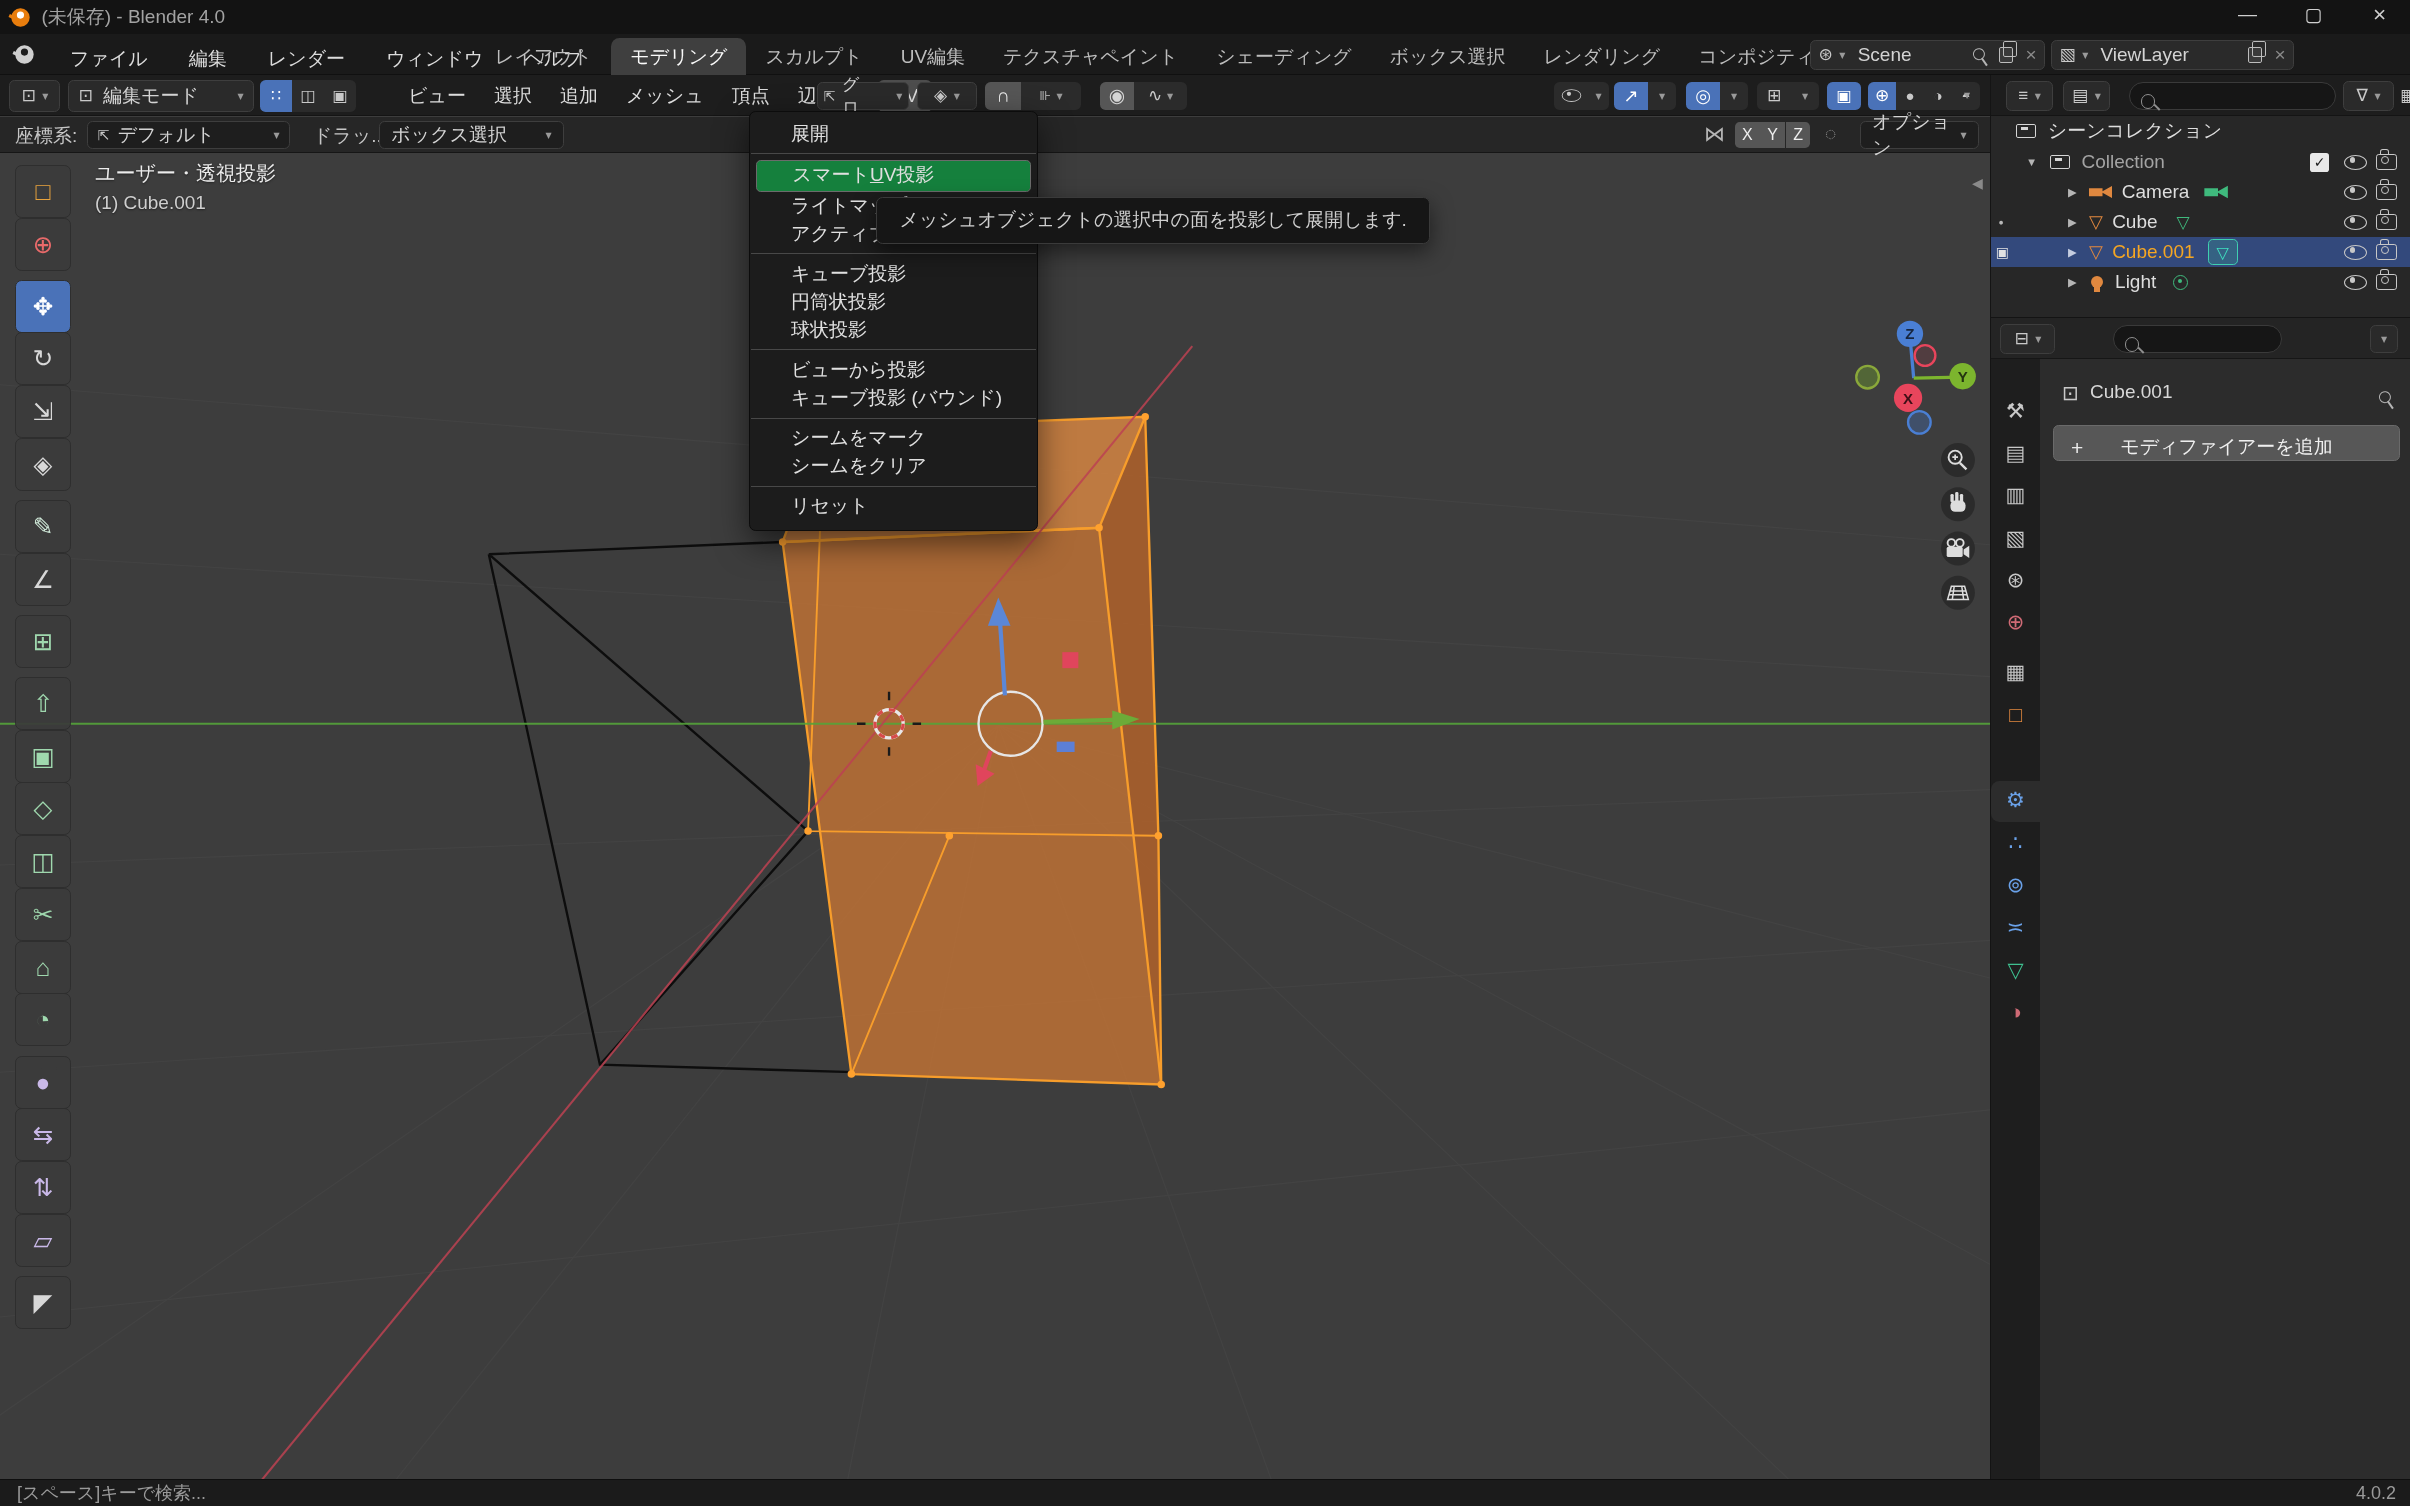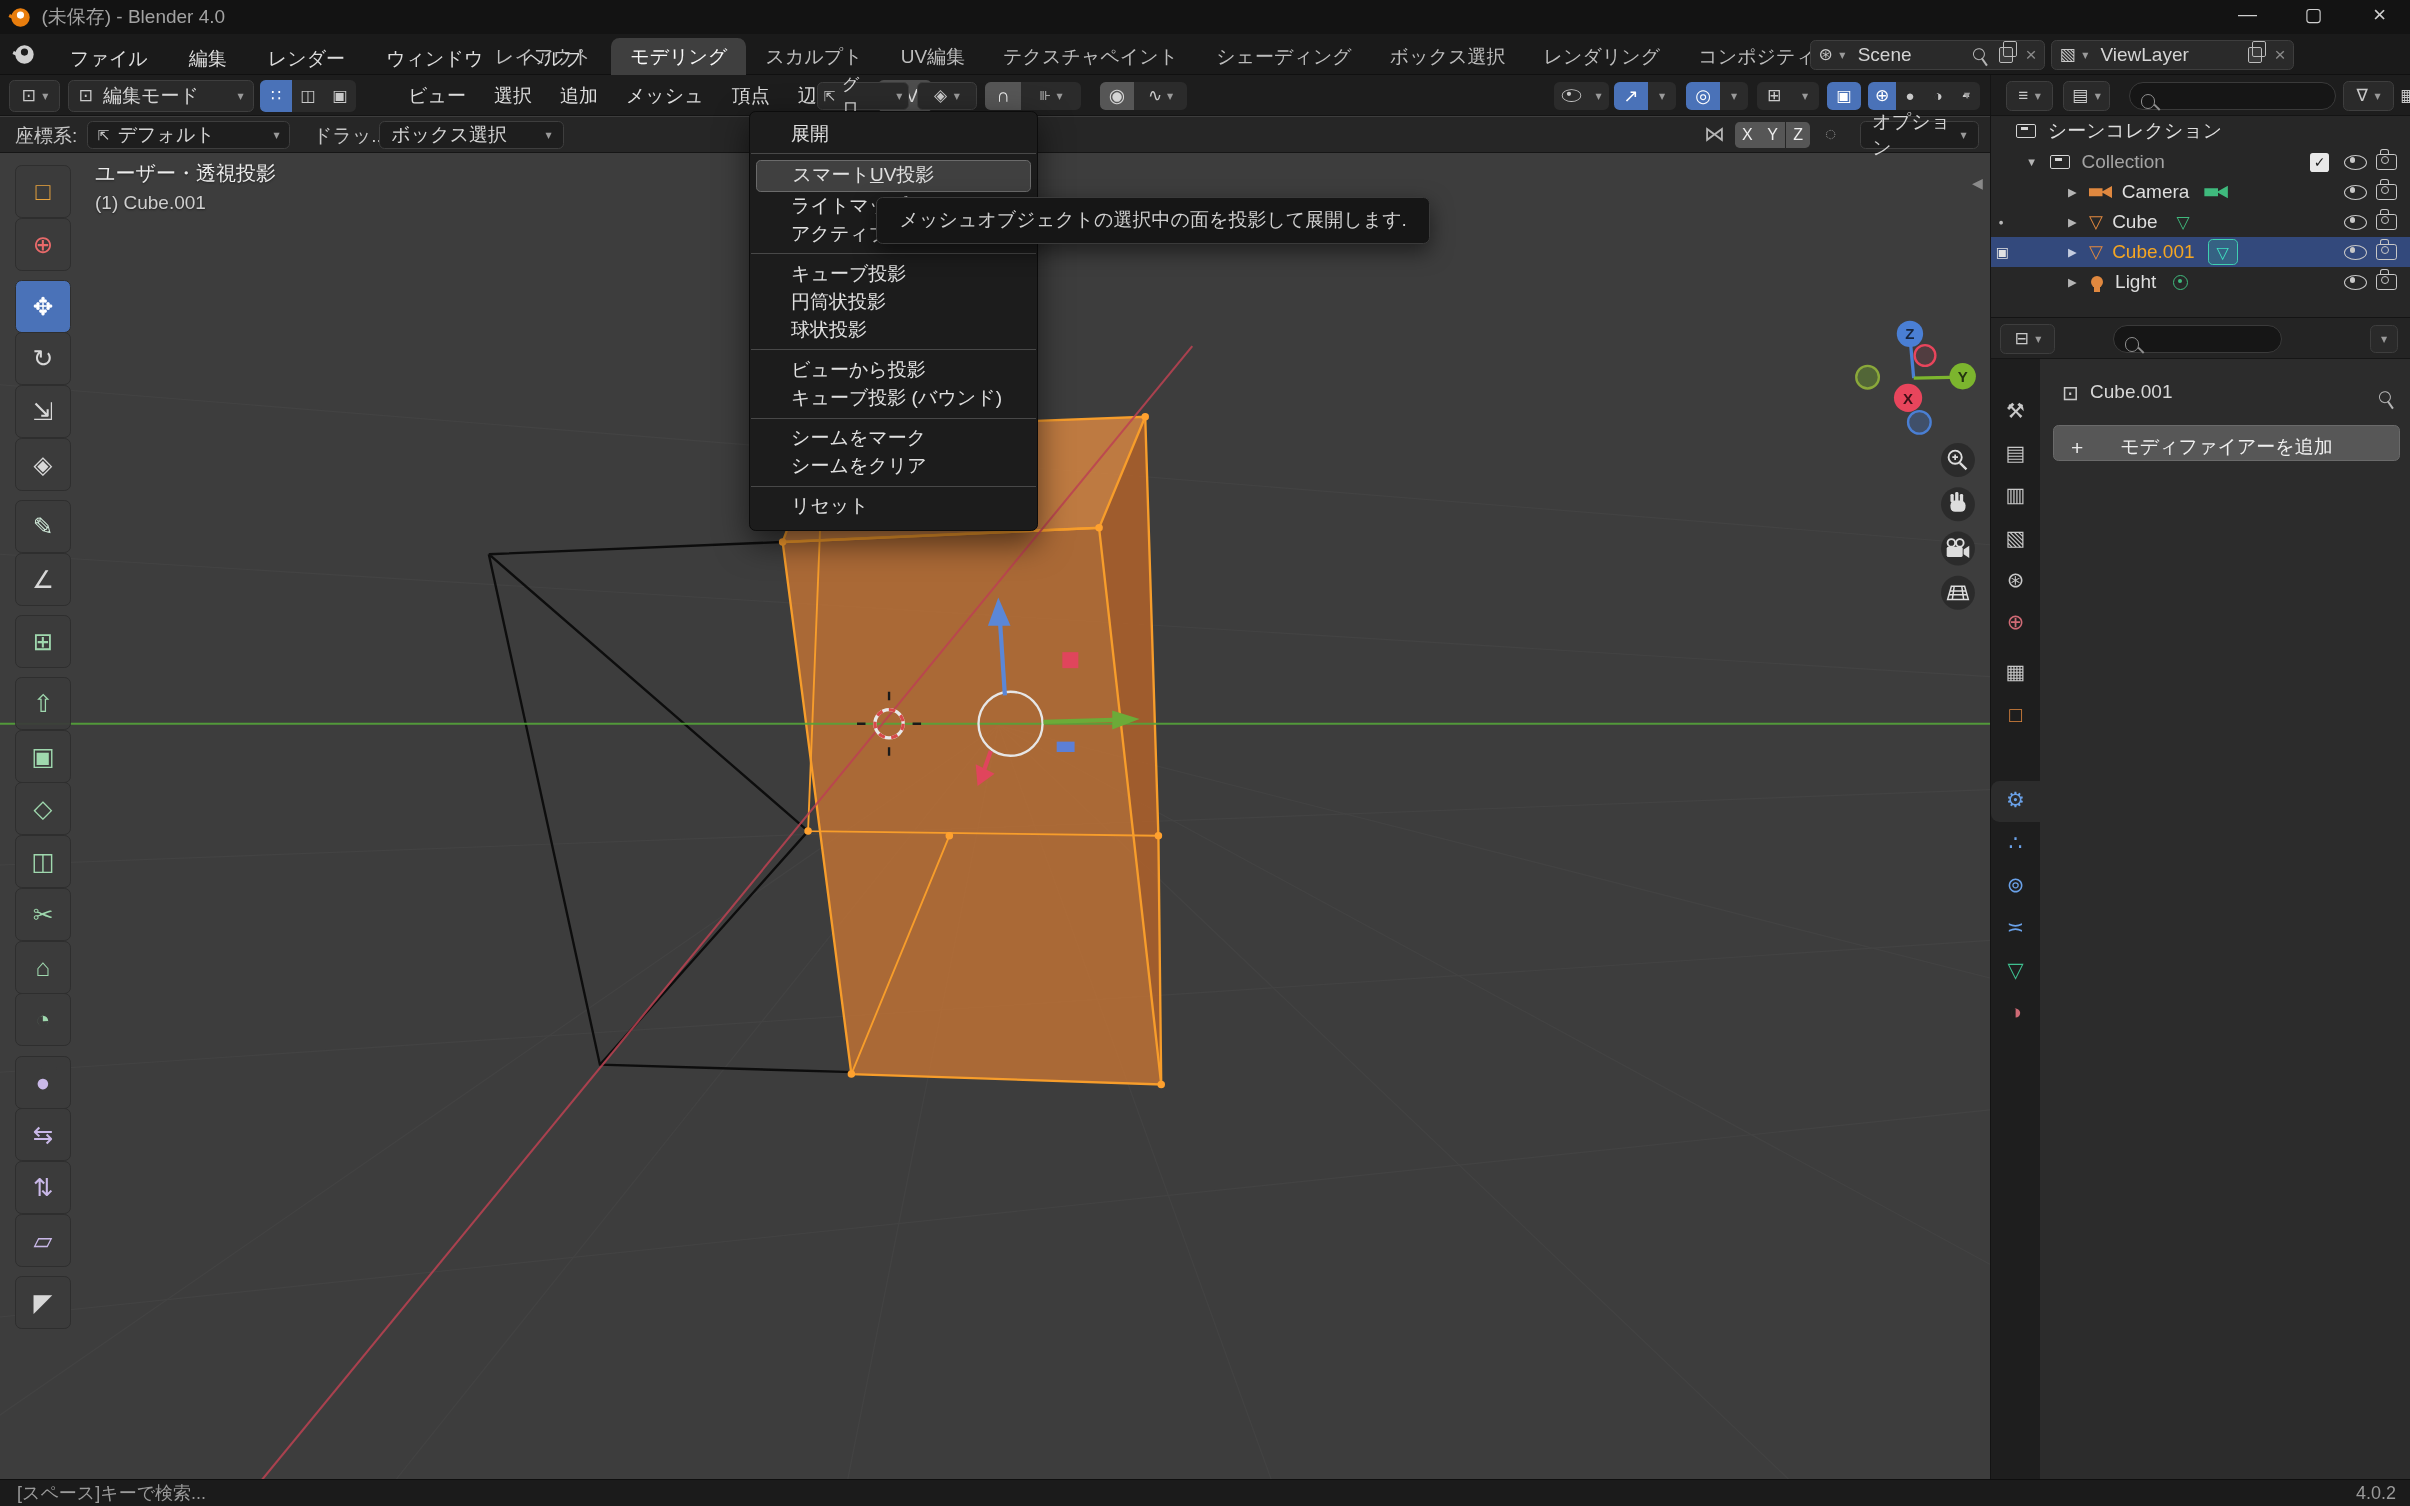--- a/index.html
+++ b/index.html
@@ -12,21 +12,21 @@
   .chev{font-size:12.2px;color:#9a9a9a}
   .ic{font-size:17px;color:#c9c9c9;line-height:1}
   .btn{display:flex;align-items:center;justify-content:center;box-sizing:border-box;background:#2b2b2b}
   .blue{background:#4a72b8 !important;color:#fff !important}
   .hl{background:#565656 !important}
   .tab{padding:0 19px;height:38px;line-height:38px;color:#bdbdbd;font-size:19px;white-space:nowrap}
   .tab.active{background:#3f3f3f;border-radius:8.5px 8.5px 0 0;color:#fafafa}
   .hmenu{padding:0 14px;height:32px;line-height:32px;color:#dcdcdc;white-space:nowrap}
   .hmenu.pressed{background:#4d4d4d;border-radius:5.6px}
   .mrow{height:28px;line-height:28px;padding-left:41px;color:#e0e0e0;font-size:19px;white-space:nowrap}
-  .mrow.hilite{background:#404040;margin:0 5.6px;padding-left:36px;border-radius:4.7px;border:0.9px solid #6b6b6b;
+  .mrow.hilite{background:#15803d;margin:0 5.6px;padding-left:36px;border-radius:4.7px;border:0.9px solid #6b6b6b;
                height:30px;line-height:28px}
   .msep{border-top:0.9px solid #484848;margin:5.6px 0.9px}
   .trow{position:absolute;left:1990px;width:421px;height:30px;display:flex;align-items:center}
   .toolbtn{position:absolute;left:15px;width:54px;height:51px;background:rgba(59,59,59,.92);border-radius:6.6px;
            display:flex;align-items:center;justify-content:center;font-size:24.5px;color:#d8d8d8;
            border:0.9px solid #2e2e2e}
   .eye{width:21px;height:13px;border:1.9px solid #c8c8c8;border-radius:50%;position:relative;display:inline-block}
   .eye::after{content:"";position:absolute;width:5.6px;height:5.6px;border-radius:50%;background:#c8c8c8;left:4.7px;top:1.9px}
   .camico{width:19px;height:14px;border:1.9px solid #c8c8c8;border-radius:2.8px;position:relative;display:inline-block}
   .camico::before{content:"";position:absolute;top:-5.6px;left:2.8px;width:7.5px;height:3.8px;border:1.9px solid #c8c8c8;

